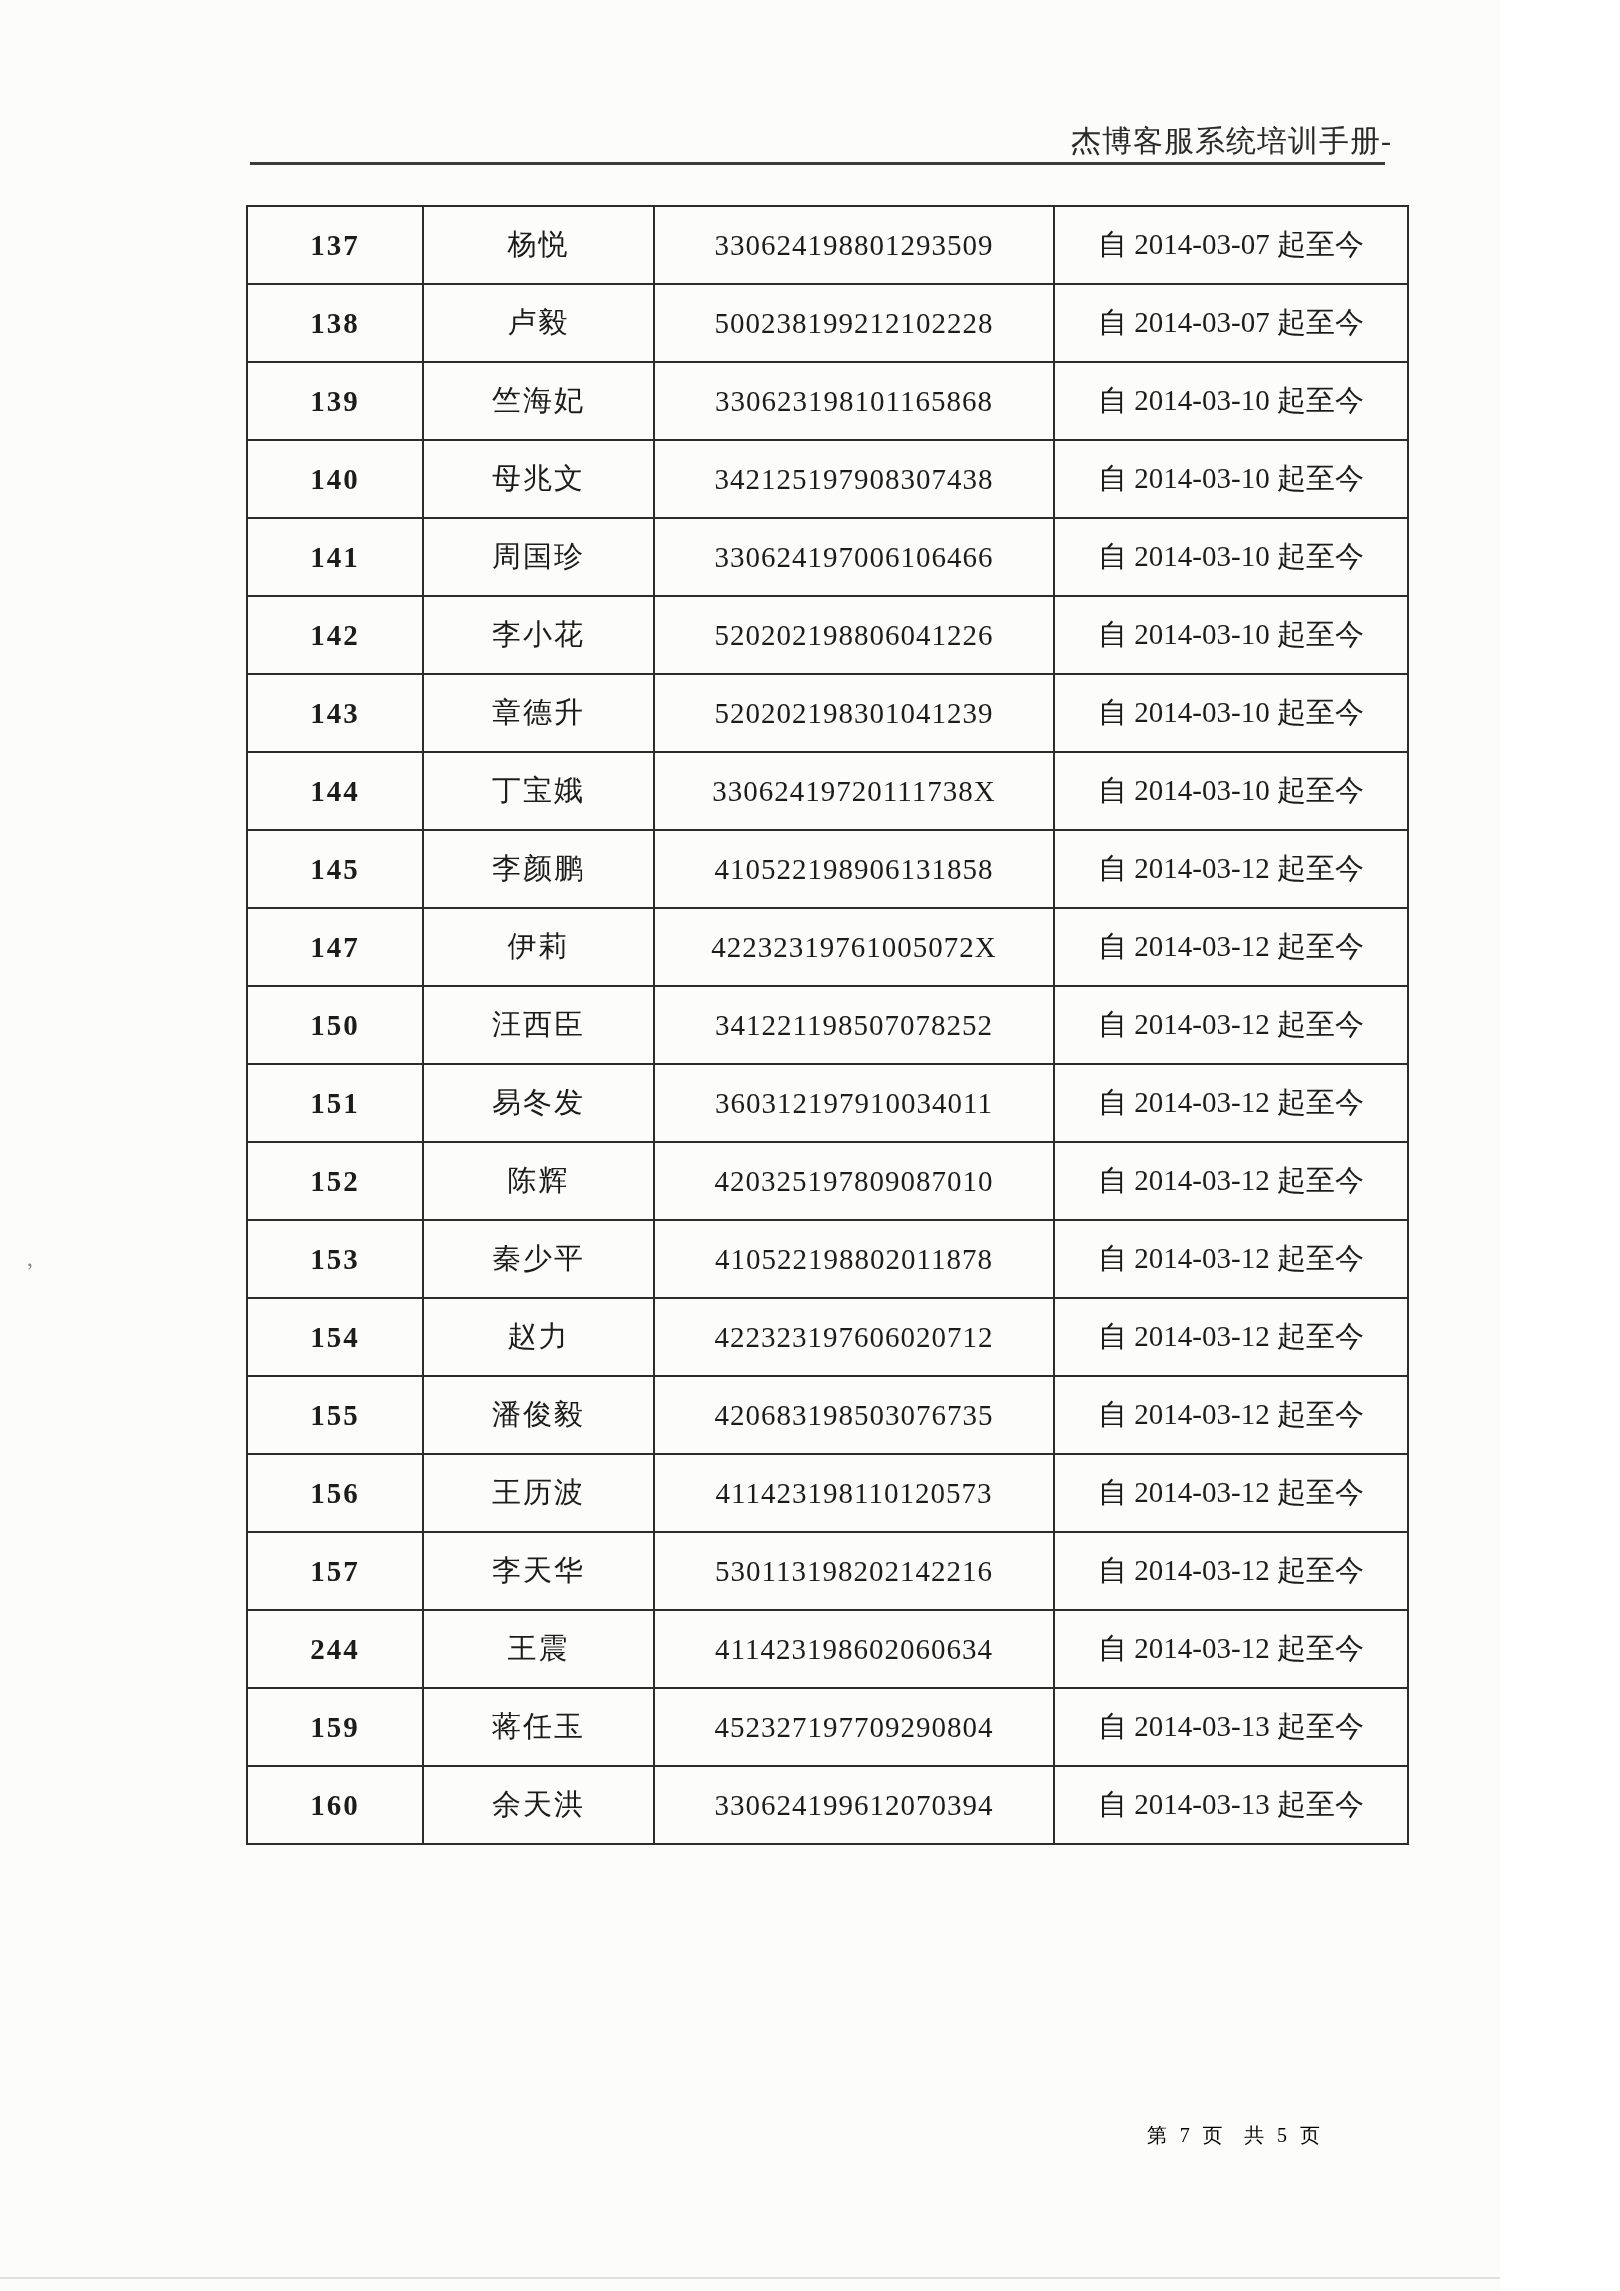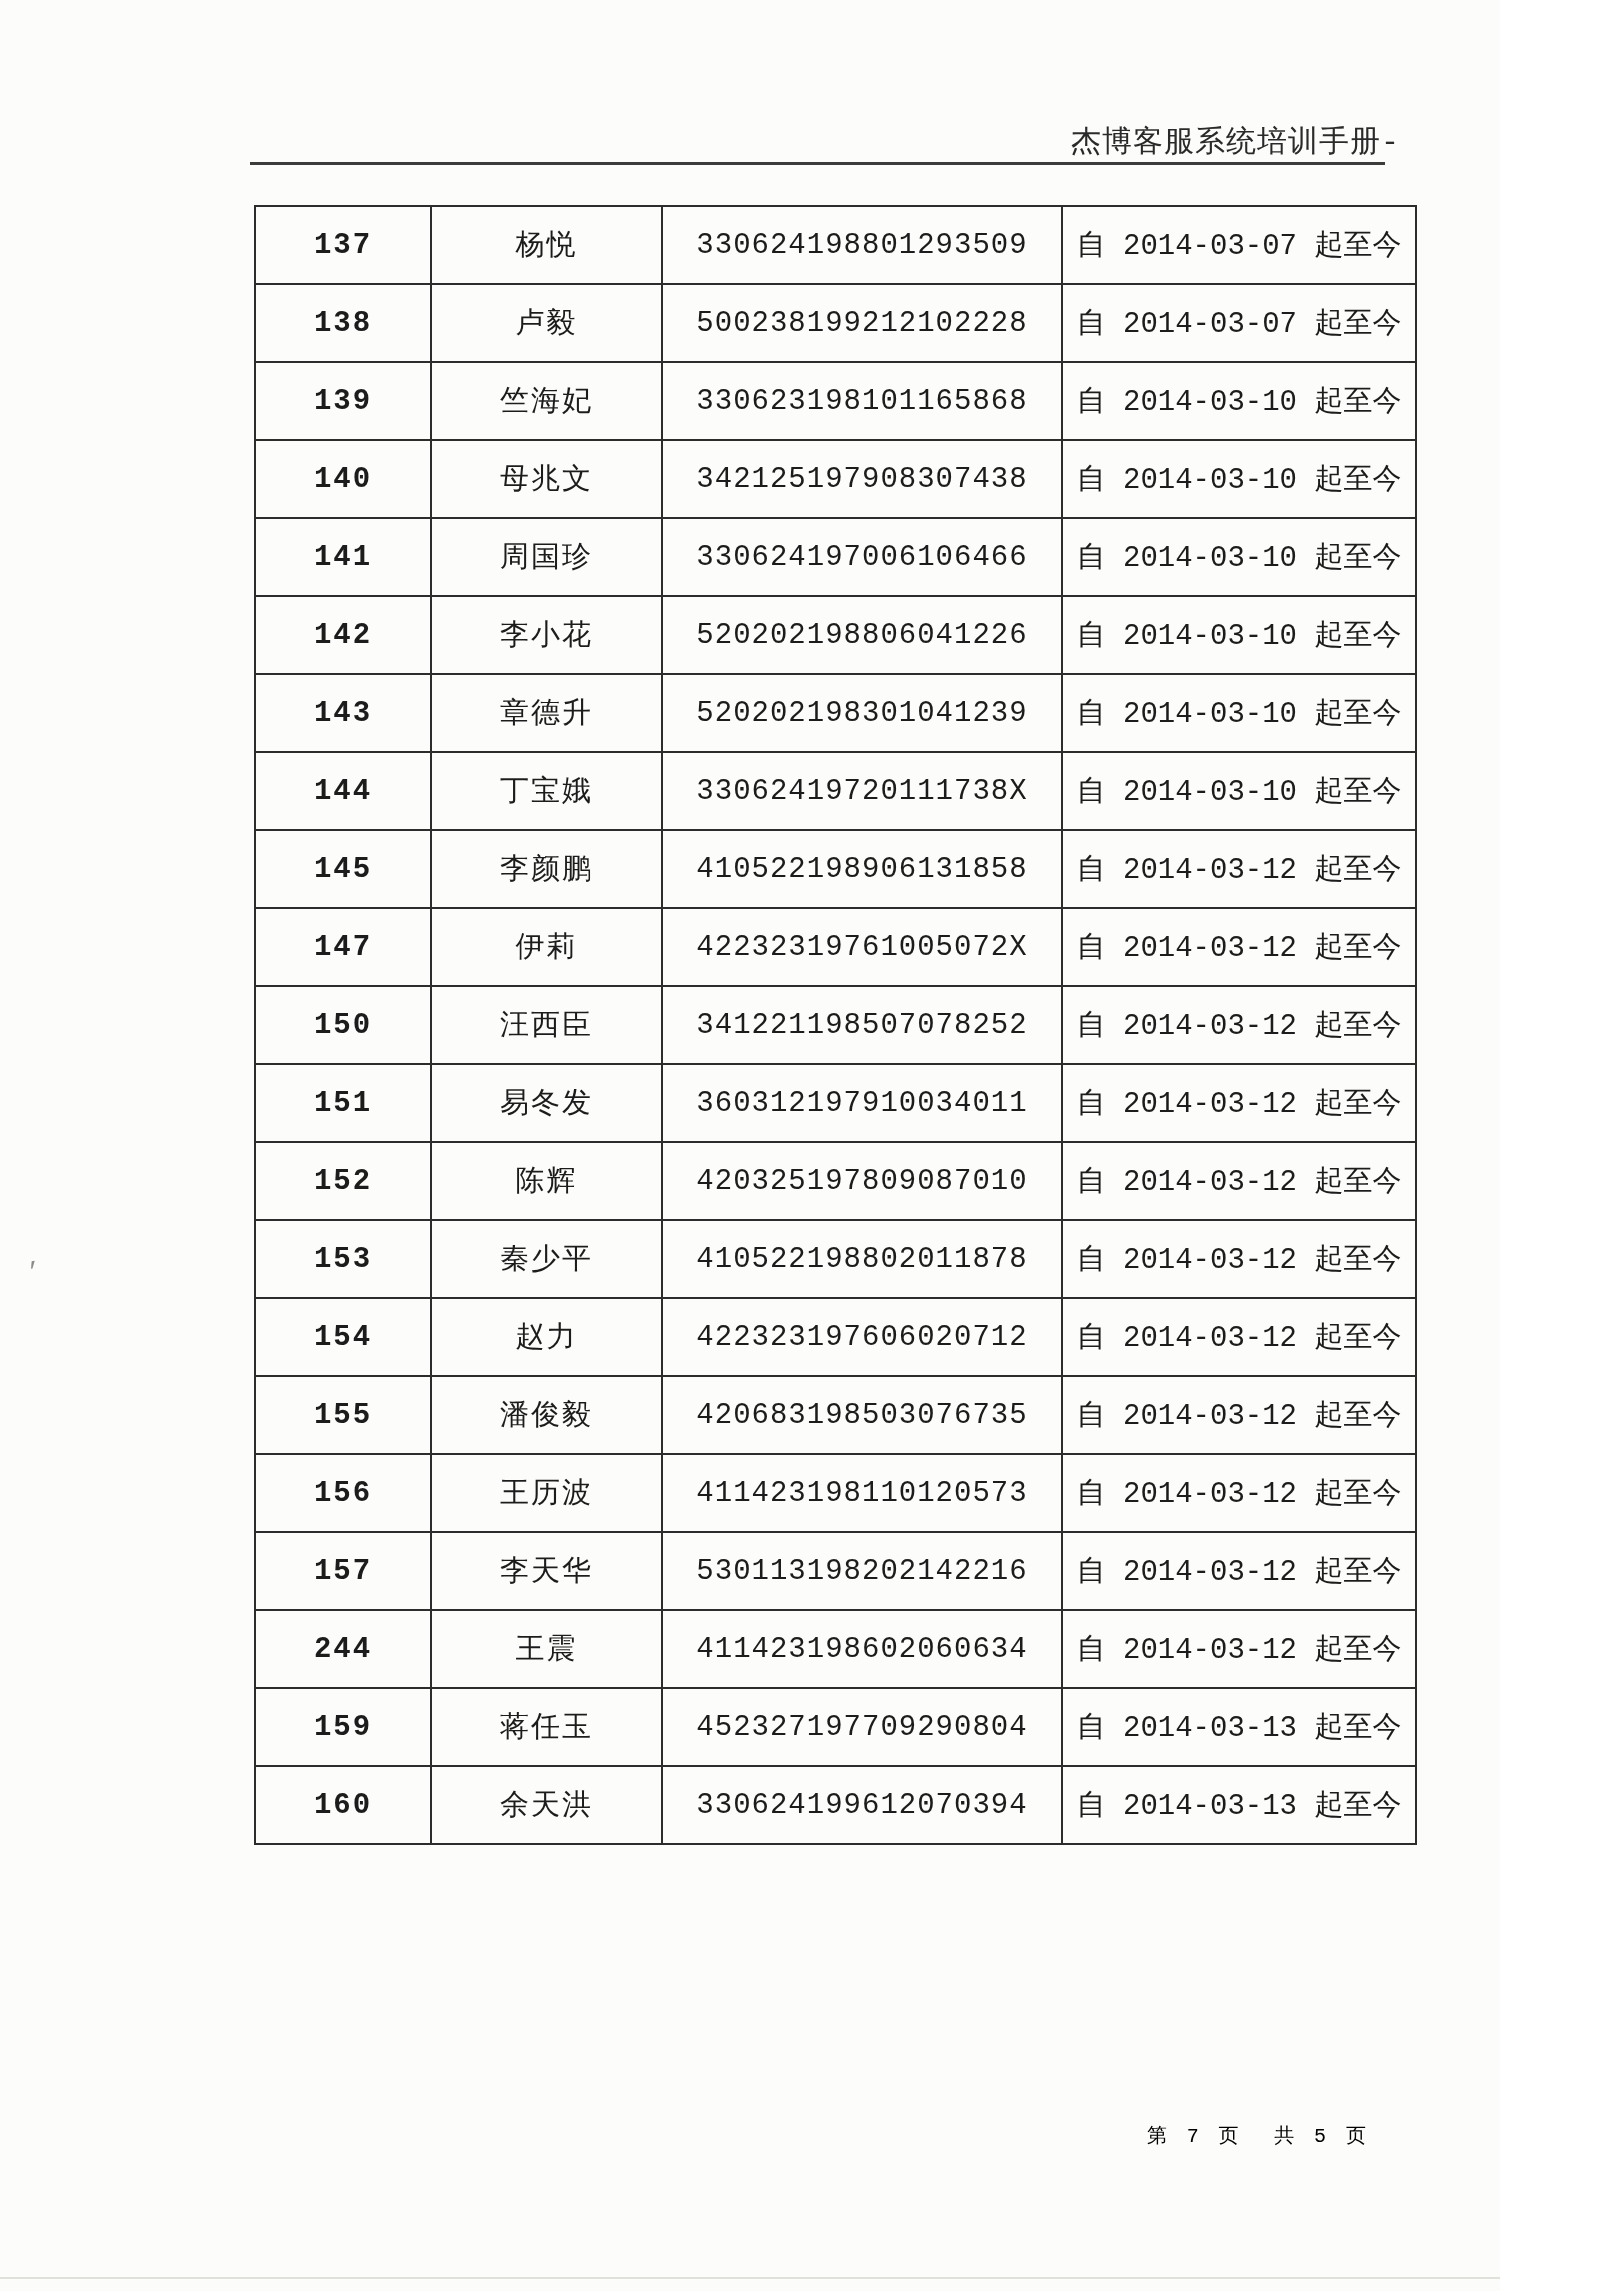--- a/index.html
+++ b/index.html
@@ -1,21 +1,21 @@
 <!DOCTYPE html>
 <html><head>
 <meta charset="utf-8">
 <style>
   html, body { margin: 0; padding: 0; background: #ffffff; }
   .page {
     position: relative;
     width: 1500px;
     height: 2292px;
     background: #fcfcfa;
-    font-family: Liberation Mono, monospace;
+    font-family: Liberation Serif, serif;
     color: #1d1d1d;
     overflow: hidden;
   }
   .header-title {
     position: absolute;
     top: 121px;
     left: 1071px;
     font-size: 30px;
     letter-spacing: 1px;
     color: #2a2a2a;
@@ -24,21 +24,21 @@
   .header-rule {
     position: absolute;
     left: 250px;
     top: 162px;
     width: 1135px;
     height: 2.9px;
     background: #3c3c3c;
   }
   table.roster {
     position: absolute;
-    left: 254px;
+    left: 246px;
     top: 205px;
     width: 1162px;
     border-collapse: collapse;
     table-layout: fixed;
     border: 2.9px solid #2c2c2c;
   }
   table.roster td {
     border: 2px solid #2c2c2c;
     height: 76px;
     padding: 0;

